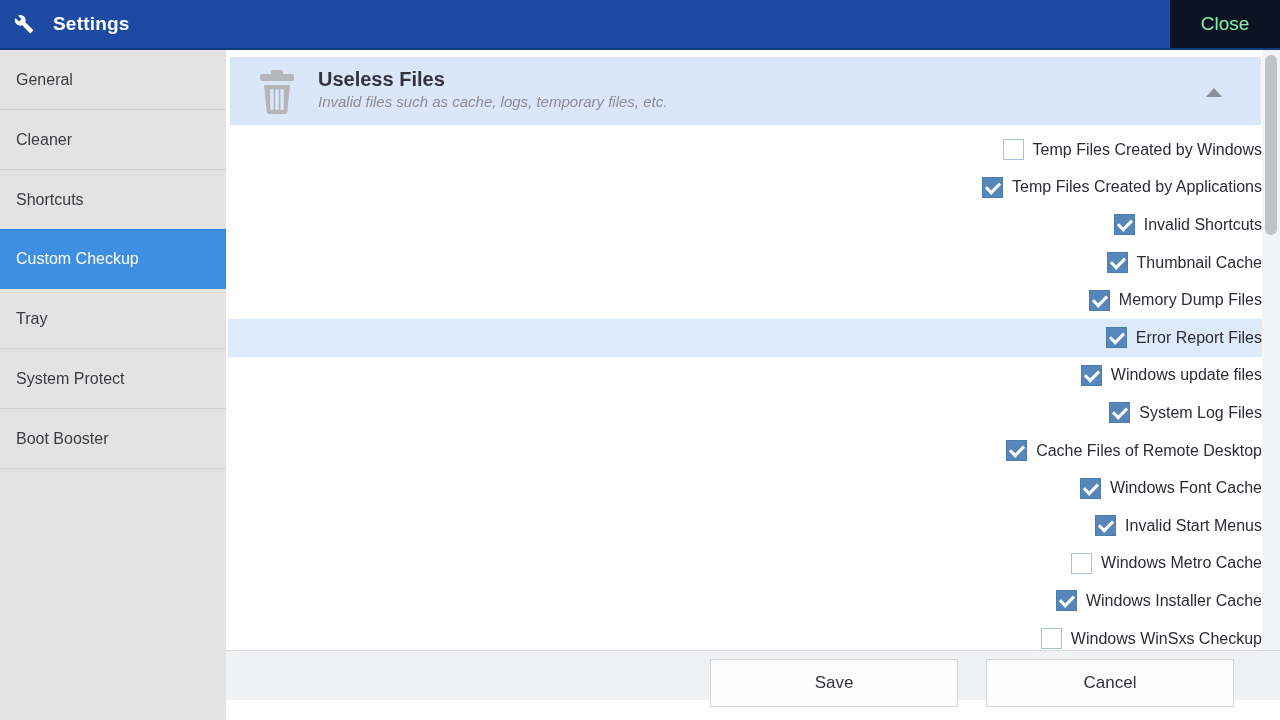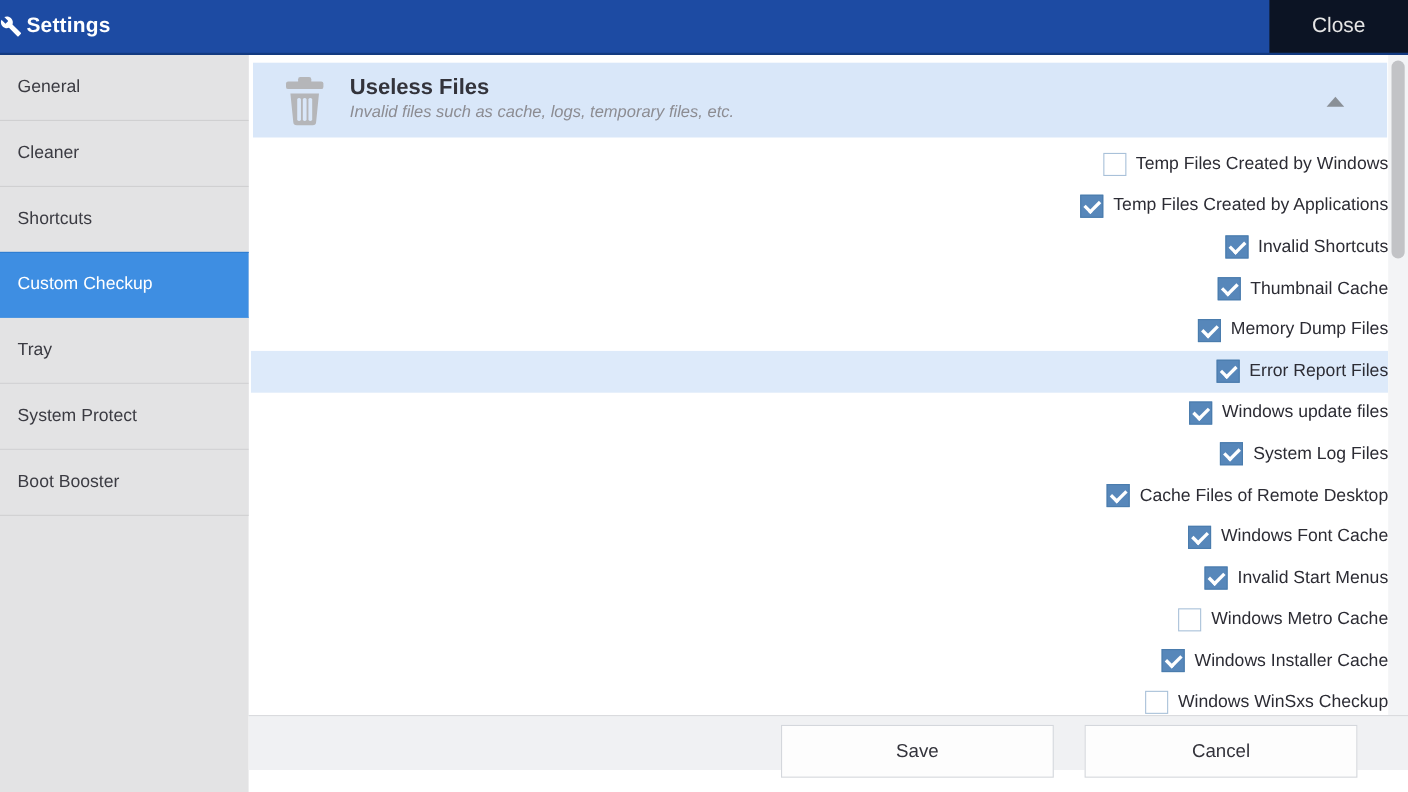--- a/index.html
+++ b/index.html
@@ -10,26 +10,26 @@
     background:#ffffff;
     color:#2c2c34;
   }
 
   
   .topbar {
     position:absolute; left:0; top:0; width:1280px; height:50px;
     background:#1d4ba3; border-bottom:2px solid #133a80;
     display:flex; align-items:center;
   }
-  .brand { display:flex; align-items:center; gap:4px; }
+  .brand { display:flex; align-items:center; gap:19px; padding-left:14px; }
   .brand svg { display:block; }
   .app-title { color:#ffffff; font-size:19px; font-weight:bold; letter-spacing:.2px; }
   .close-btn {
-    position:absolute; right:0; top:0; width:126px; height:48px;
-    background:#0c1424; color:#e5e5e5; font-size:19px;
+    position:absolute; right:0; top:0; width:110px; height:48px;
+    background:#0c1424; color:#86efac; font-size:19px;
     display:flex; align-items:center; justify-content:center;
     cursor:pointer;
   }
 
   
   .sidebar {
     position:absolute; left:0; top:50px; width:226px; height:670px;
     background:#e3e3e4;
   }
   .side-item {

